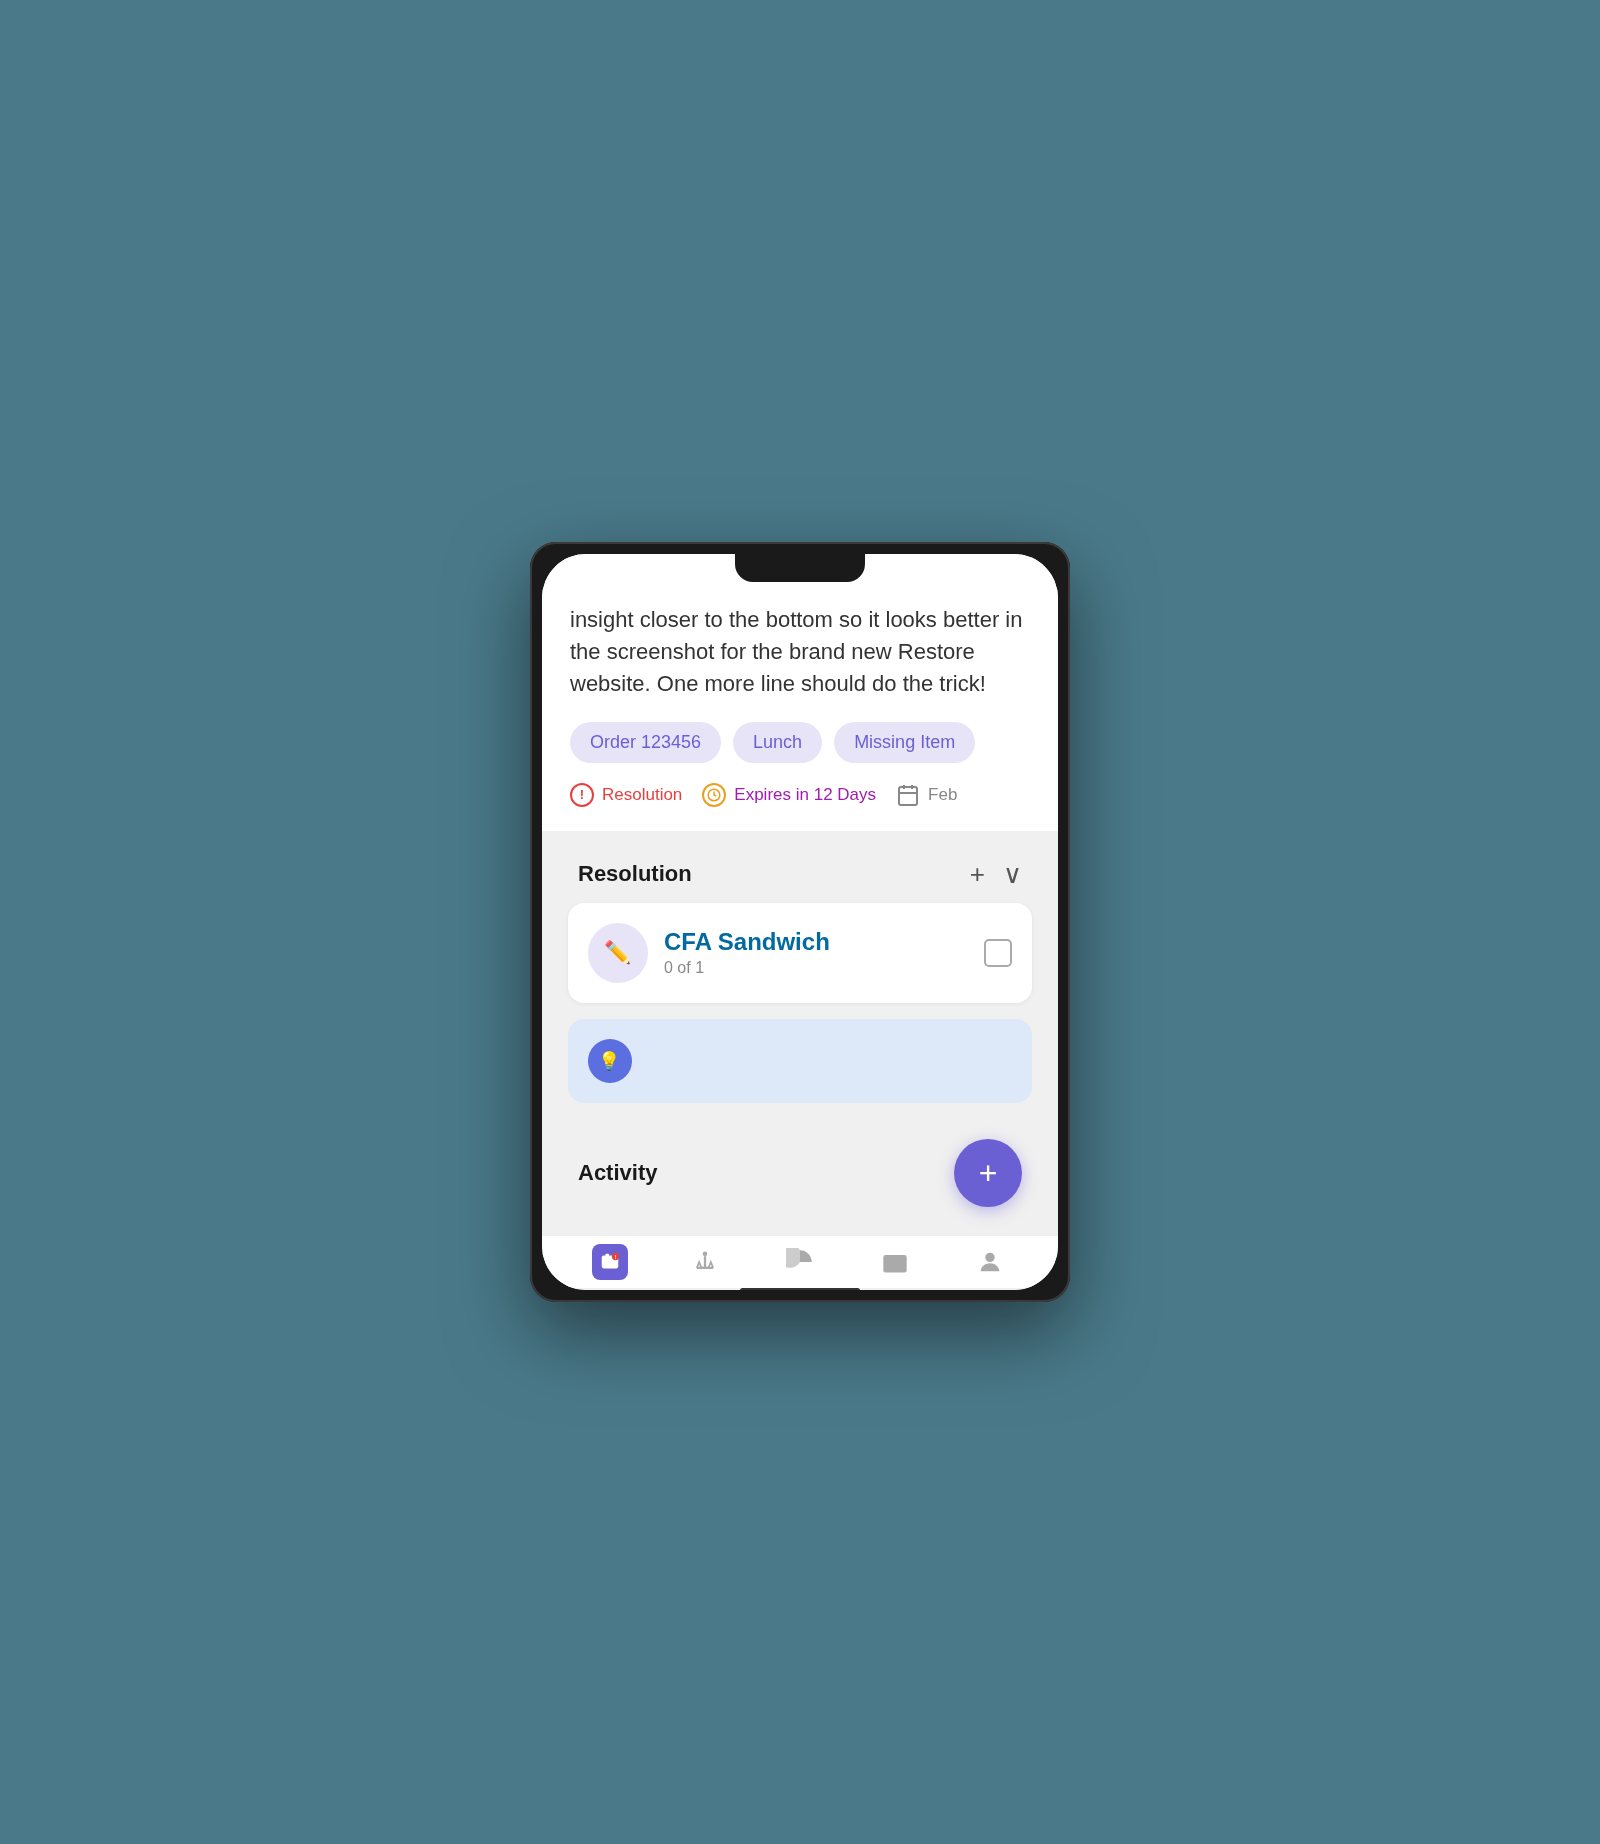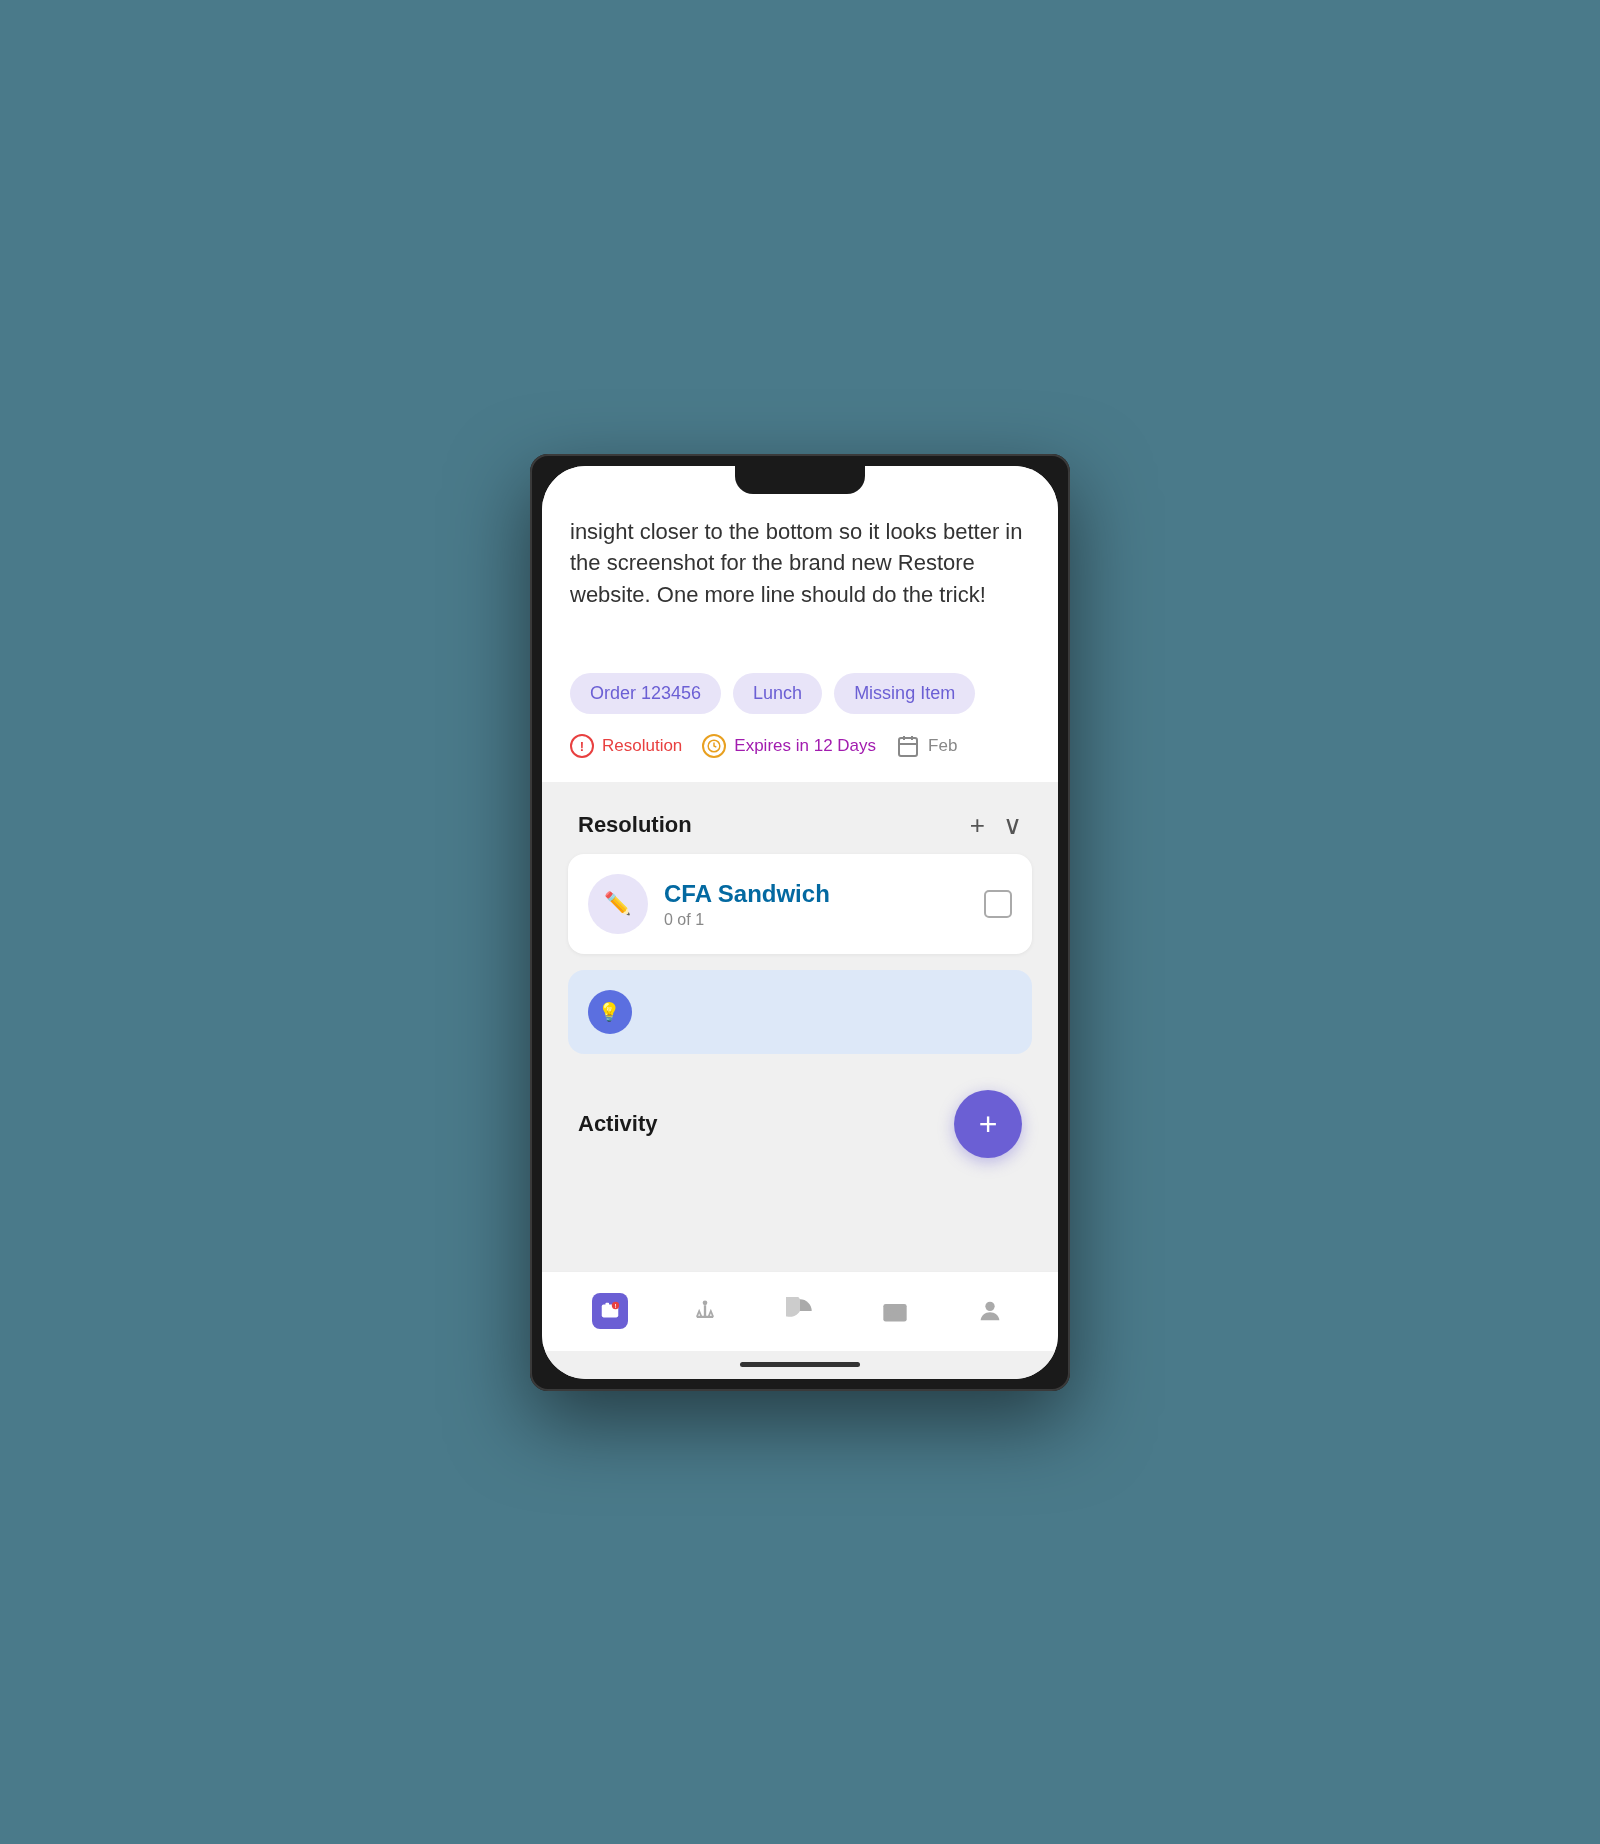--- a/index.html
+++ b/index.html
@@ -8,23 +8,23 @@
       background: #4a7a8a;
       display: flex;
       justify-content: center;
       align-items: center;
       min-height: 100vh;
       font-family: -apple-system, BlinkMacSystemFont, 'Segoe UI', sans-serif;
     }
 
     .phone-frame {
       width: 540px;
-      height: 937px;
+      height: 760px;
       background: #1a1a1a;
-      border-radius: 18px;
+      border-radius: 26px;
       padding: 12px;
       box-shadow: 0 30px 80px rgba(0,0,0,0.5), inset 0 0 0 2px #3a3a3a;
       position: relative;
     }
 
     .phone-screen {
       width: 100%;
       height: 100%;
       background: #f0f0f0;
       border-radius: 44px;
@@ -75,21 +75,20 @@
       margin-bottom: 20px;
     }
 
     .tag {
       background: #e8e4f8;
       color: #6b5fd4;
       padding: 10px 20px;
       border-radius: 50px;
       font-size: 18px;
       font-weight: 500;
-      margin-top: 40px;
     }
 
     .status-row {
       display: flex;
       align-items: center;
       gap: 20px;
       flex-wrap: wrap;
     }
 
     .status-item {

